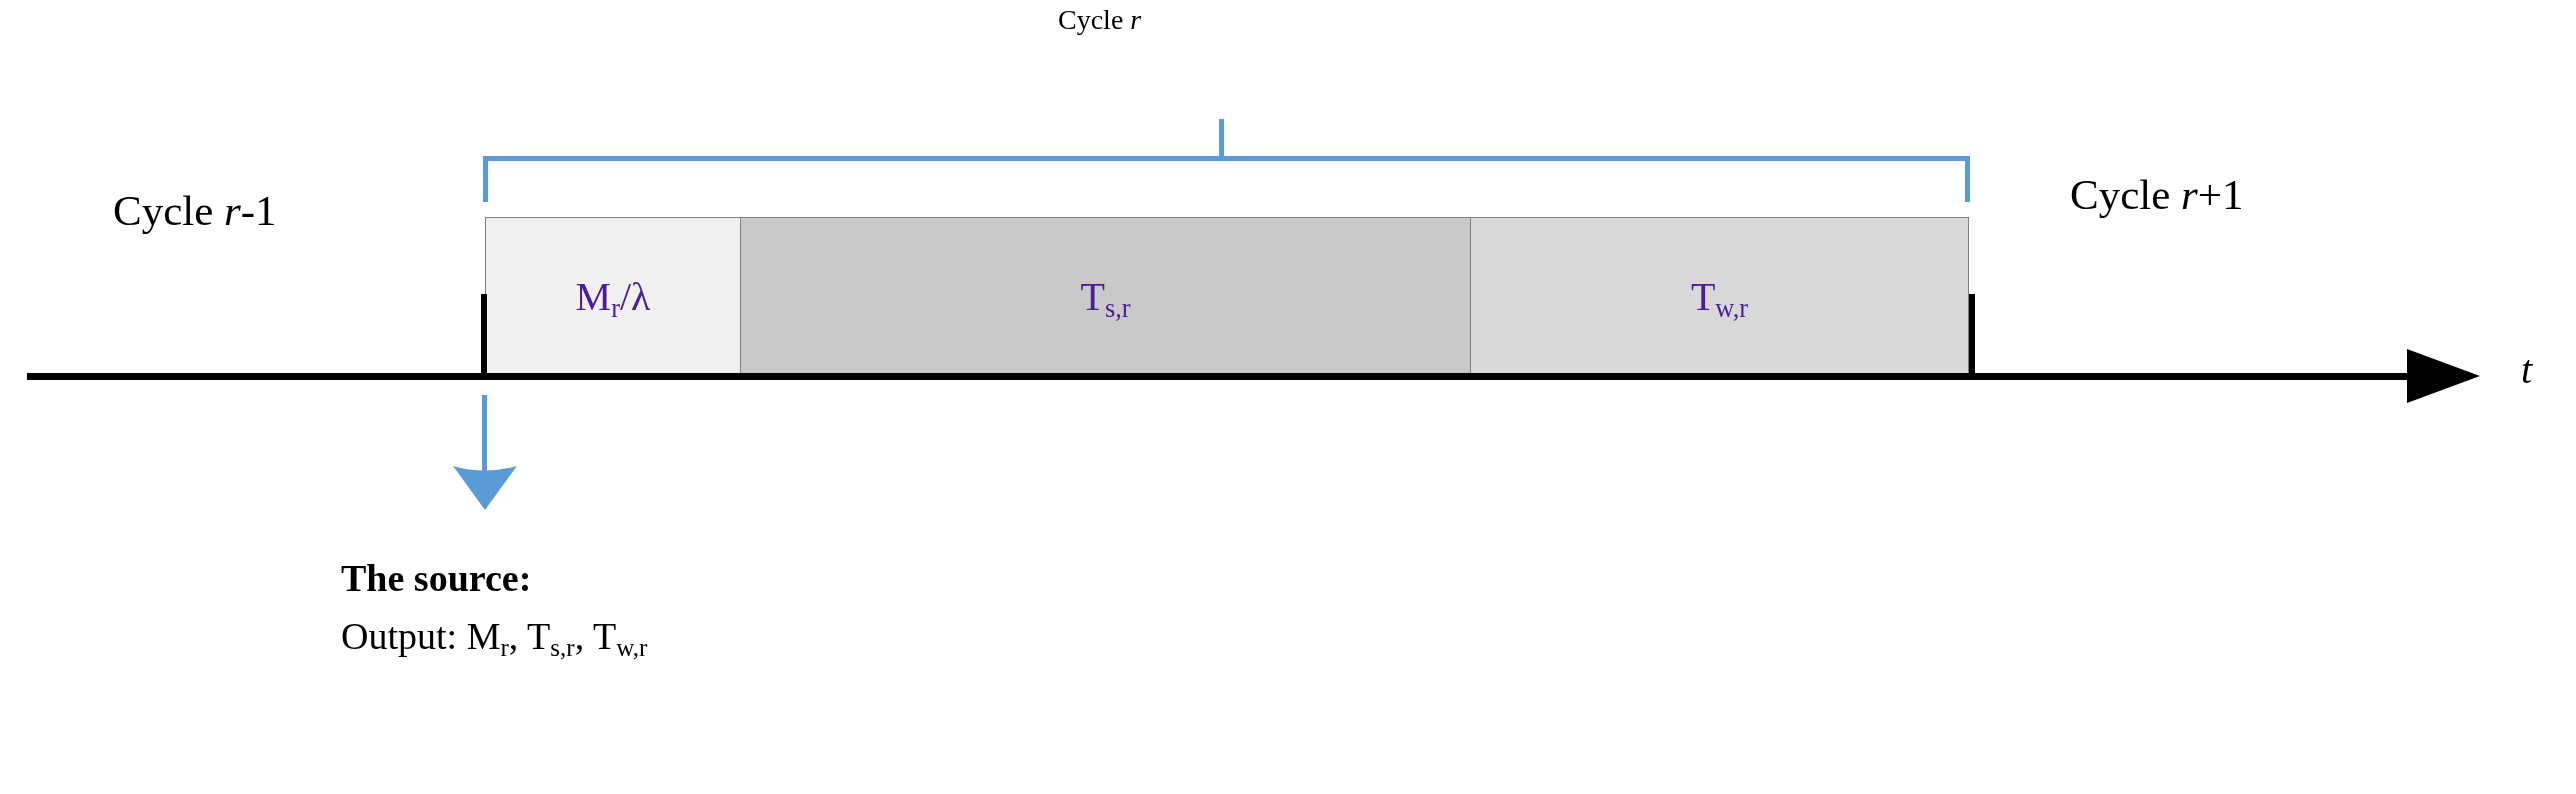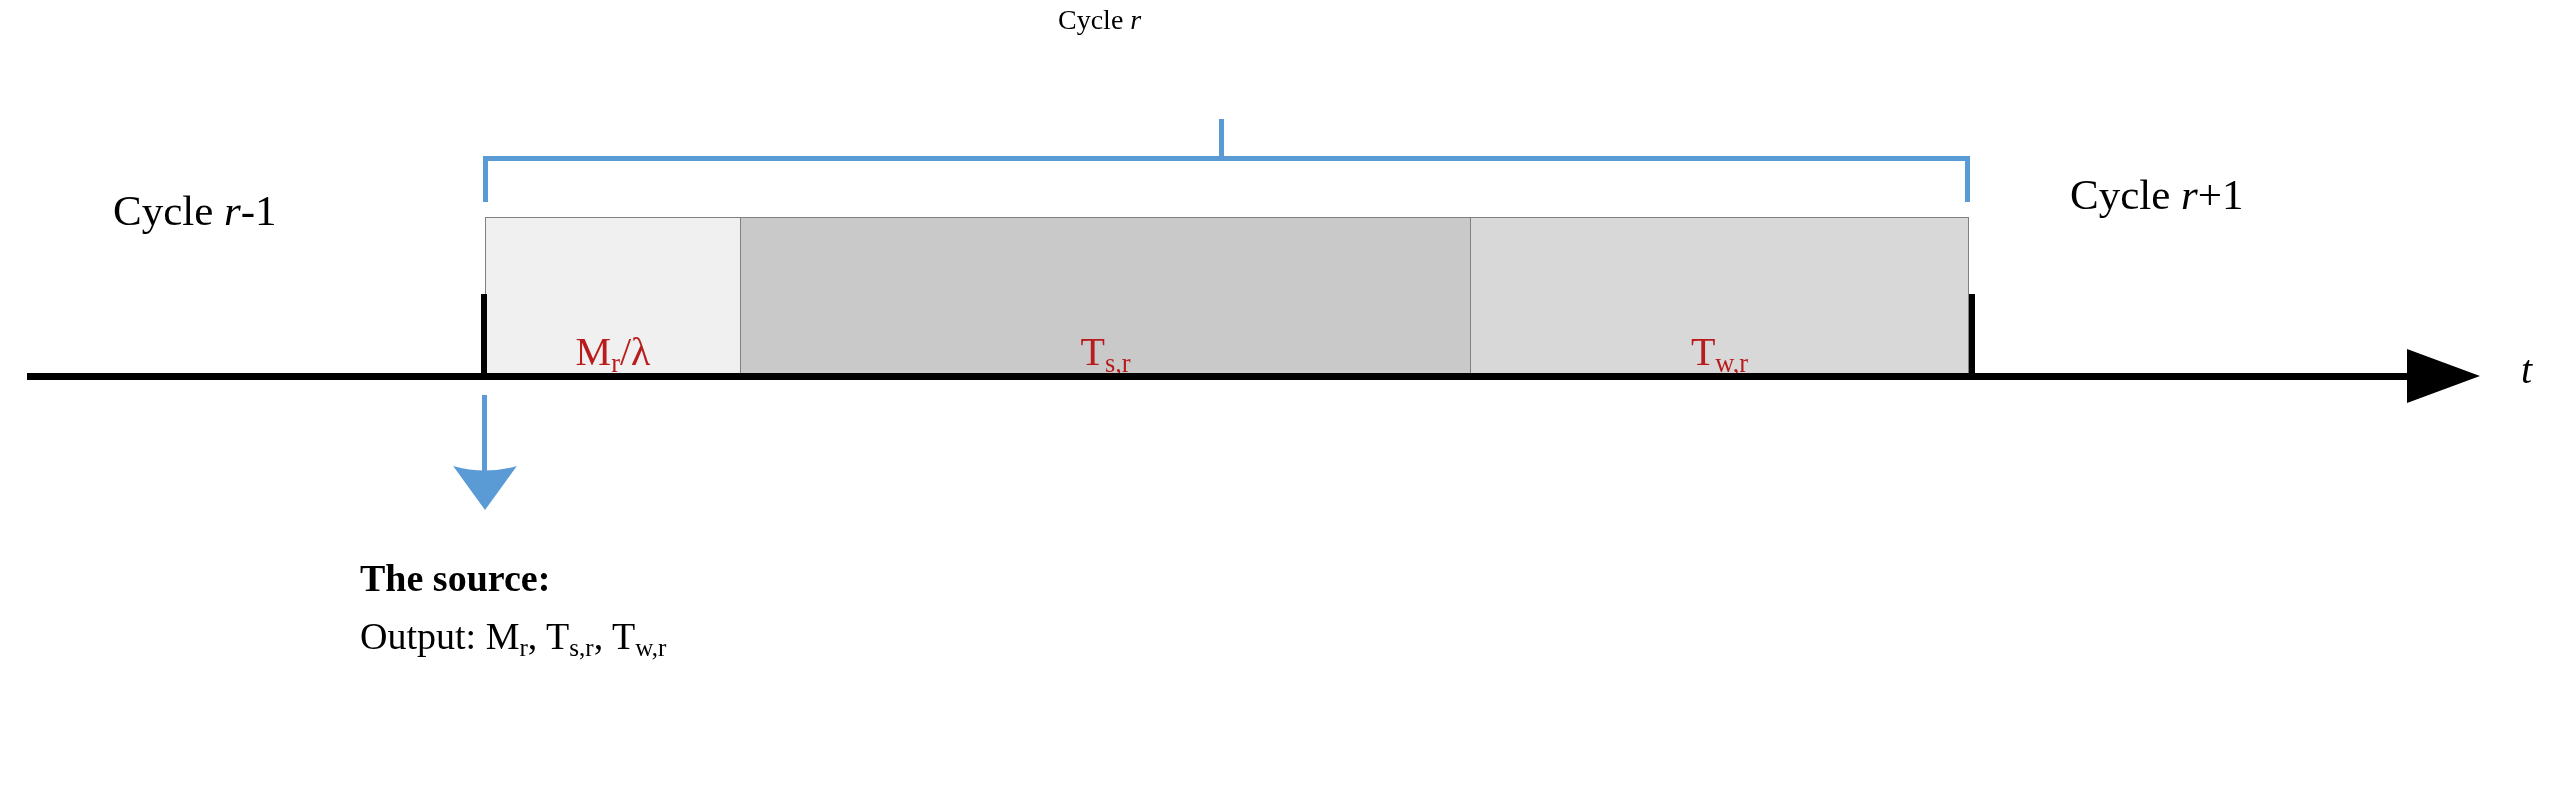--- a/index.html
+++ b/index.html
@@ -86,24 +86,24 @@
     left: 485px;
     top: 217px;
     width: 1484px;
     height: 159px;
     display: flex;
   }
   .seg {
     box-sizing: border-box;
     border: 1.5px solid #808080;
     display: flex;
-    align-items: flex-end;
+    align-items: center;
     justify-content: center;
     font-size: 40px;
-    color: #b91c1c;
+    color: #4c1d95;
   }
   .seg + .seg { border-left: none; }
   .seg-m  { width: 256px; background: #f0f0f0; }
   .seg-ts { width: 730px; background: #c9c9c9; }
   .seg-tw { width: 498px; background: #d8d8d8; }
   .seg sub {
     font-size: 0.66em;
     vertical-align: -0.28em;
     line-height: 0;
   }
@@ -150,21 +150,20 @@
   }
   .callout-head svg { display: block; }
 
   
   .note {
     left: 341px;
     top: 550px;
     font-size: 38px;
     line-height: 1.52;
     white-space: nowrap;
-    margin-left: 19px;
   }
   .note .note-title { font-weight: bold; }
   .note sub {
     font-size: 0.66em;
     vertical-align: -0.28em;
     line-height: 0;
   }
 </style>
 </head>
 <body>

